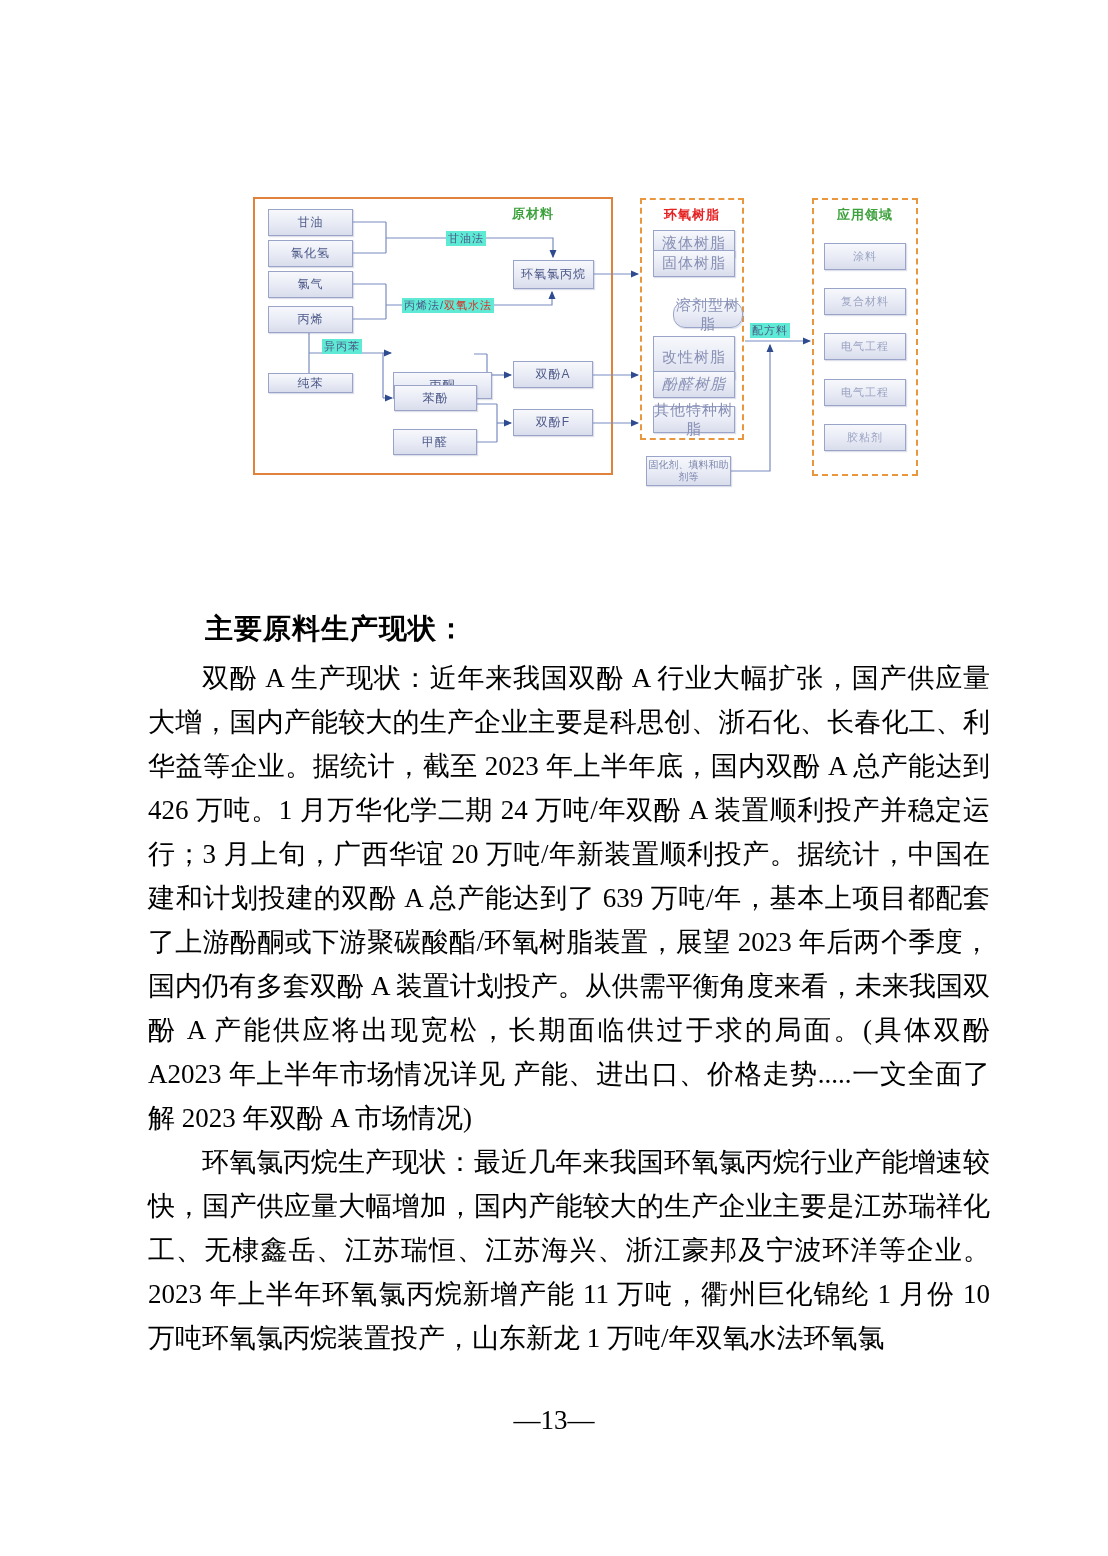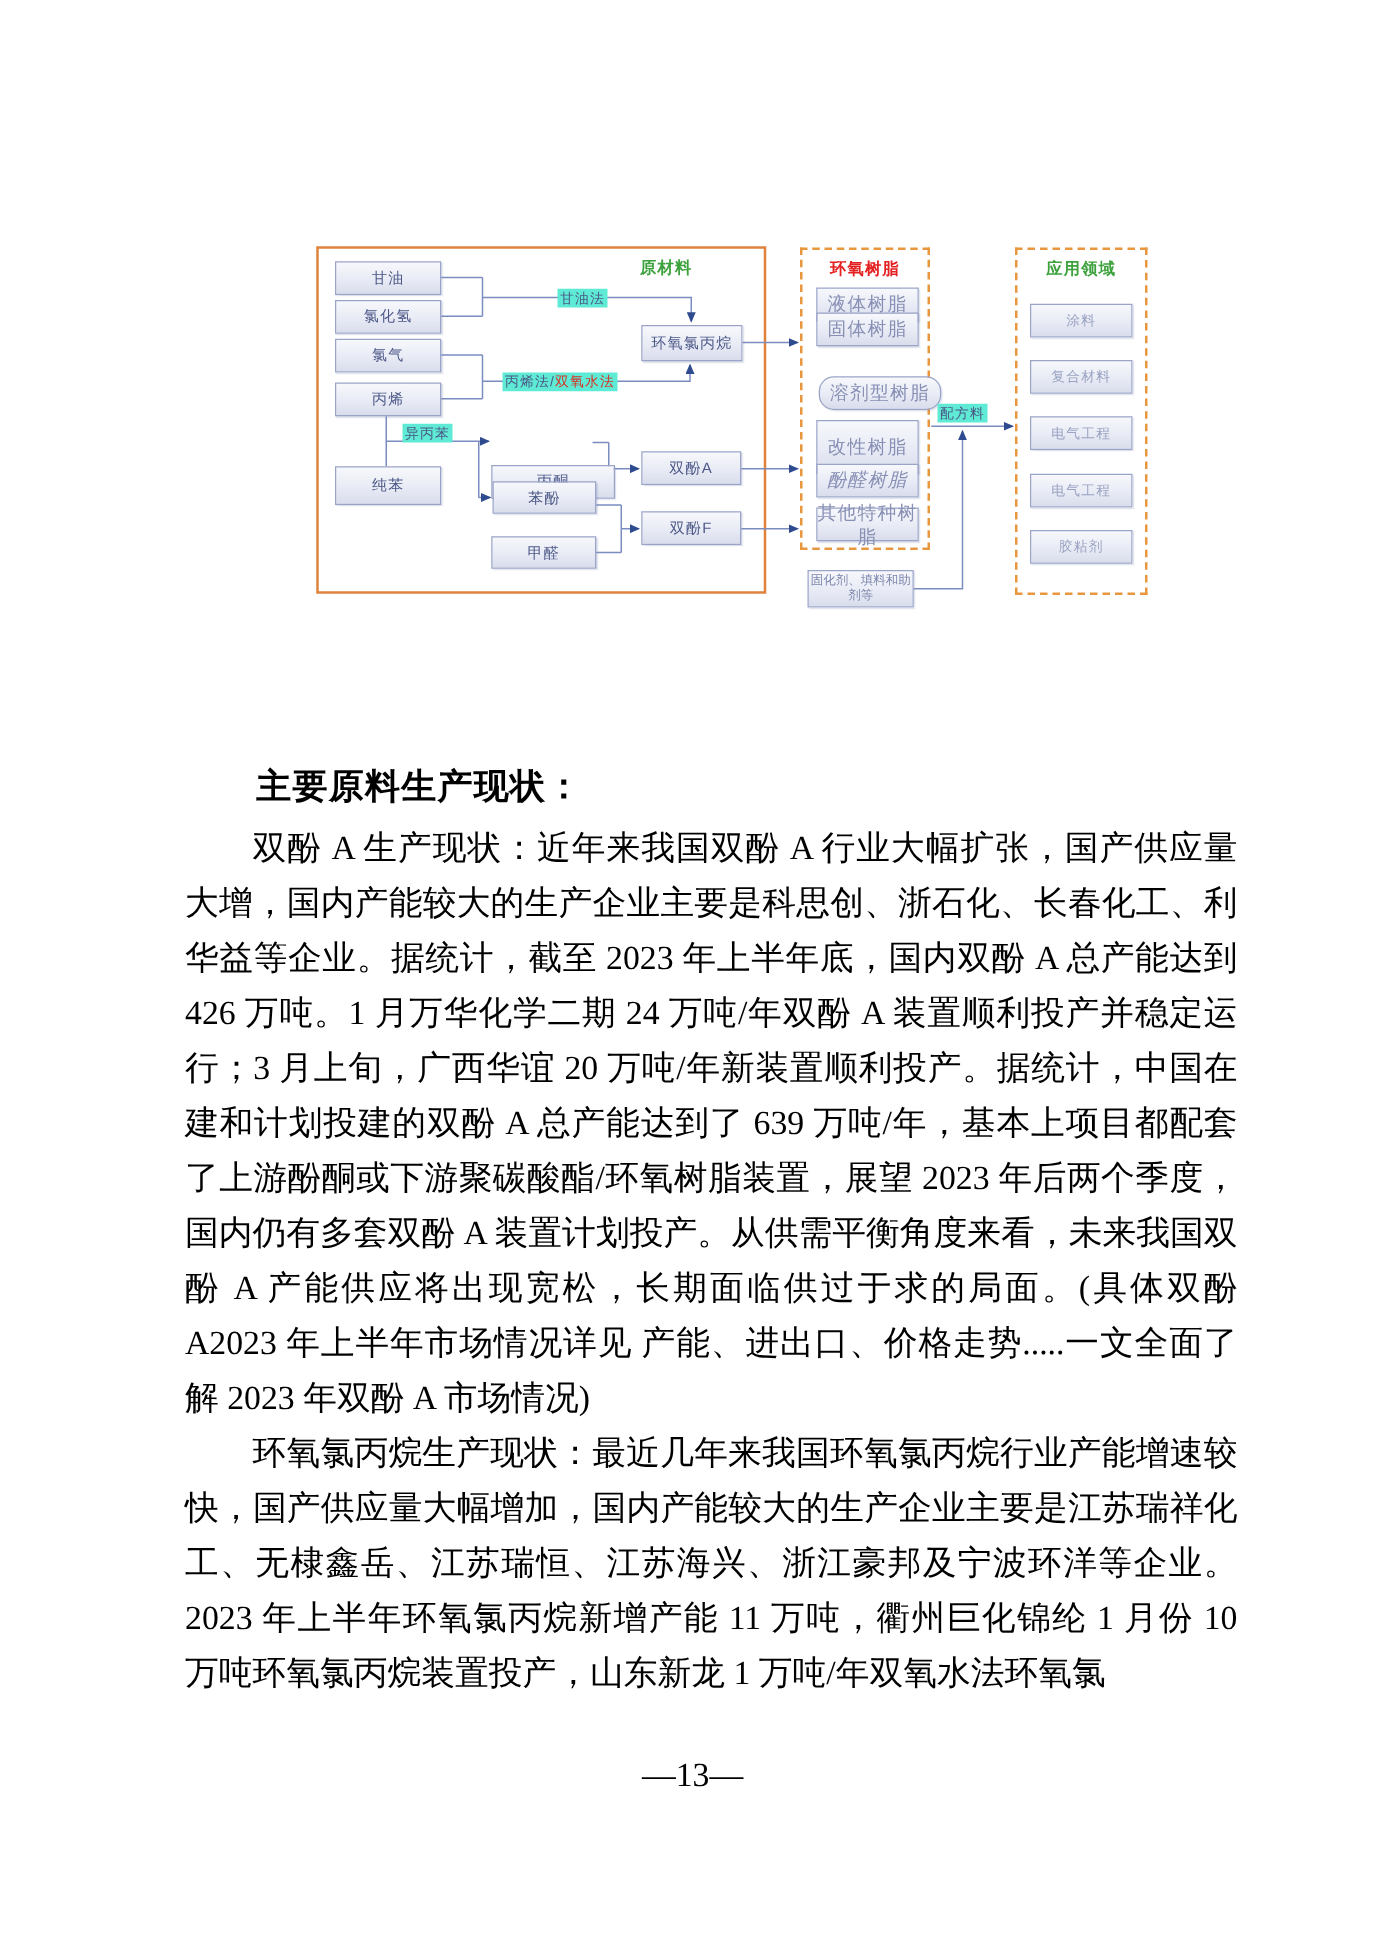--- a/index.html
+++ b/index.html
@@ -78,31 +78,31 @@
     </svg>
 
     <span class="sec green" style="left:262px;top:12px;">原材料</span>
     <span class="sec red" style="left:390px;top:13px;width:104px;">环氧树脂</span>
     <span class="sec green" style="left:562px;top:13px;width:106px;">应用领域</span>
 
     <div class="node" style="left:18px;top:16px;width:85px;height:27px;">甘油</div>
     <div class="node" style="left:18px;top:47px;width:85px;height:27px;">氯化氢</div>
     <div class="node" style="left:18px;top:78px;width:85px;height:27px;">氯气</div>
     <div class="node" style="left:18px;top:113px;width:85px;height:27px;">丙烯</div>
-    <div class="node" style="left:18px;top:180px;width:85px;height:31px;">纯苯</div>
+    <div class="node" style="left:18px;top:180px;width:85px;height:20px;">纯苯</div>
     <div class="node" style="left:143px;top:147px;width:99px;height:27px;margin-top:32px;">丙酮</div>
     <div class="node" style="left:144px;top:192px;width:83px;height:26px;">苯酚</div>
     <div class="node" style="left:143px;top:236px;width:84px;height:26px;">甲醛</div>
     <div class="node" style="left:263px;top:67px;width:81px;height:29px;">环氧氯丙烷</div>
     <div class="node" style="left:263px;top:168px;width:80px;height:27px;">双酚A</div>
     <div class="node" style="left:263px;top:216px;width:80px;height:27px;">双酚F</div>
 
     <div class="node mid" style="left:403px;top:37px;width:82px;height:27px;">液体树脂</div>
     <div class="node mid" style="left:403px;top:57px;width:82px;height:27px;">固体树脂</div>
-    <div class="node mid" style="left:405px;top:108px;width:98px;height:27px;border-radius:12px;">溶剂型树脂</div>
+    <div class="node mid" style="left:423px;top:108px;width:70px;height:27px;border-radius:12px;">溶剂型树脂</div>
     <div class="node mid" style="left:403px;top:143px;width:82px;height:43px;">改性树脂</div>
     <div class="node mid" style="left:403px;top:178px;width:82px;height:27px;font-style:italic;">酚醛树脂</div>
     <div class="node mid" style="left:403px;top:213px;width:82px;height:27px;">其他特种树脂</div>
     <div class="node small" style="left:396px;top:263px;width:85px;height:30px;">固化剂、填料和助剂等</div>
 
     <div class="node app" style="left:574px;top:50px;width:82px;height:27px;">涂料</div>
     <div class="node app" style="left:574px;top:95px;width:82px;height:27px;">复合材料</div>
     <div class="node app" style="left:574px;top:140px;width:82px;height:27px;">电气工程</div>
     <div class="node app" style="left:574px;top:186px;width:82px;height:27px;">电气工程</div>
     <div class="node app" style="left:574px;top:231px;width:82px;height:27px;">胶粘剂</div>

